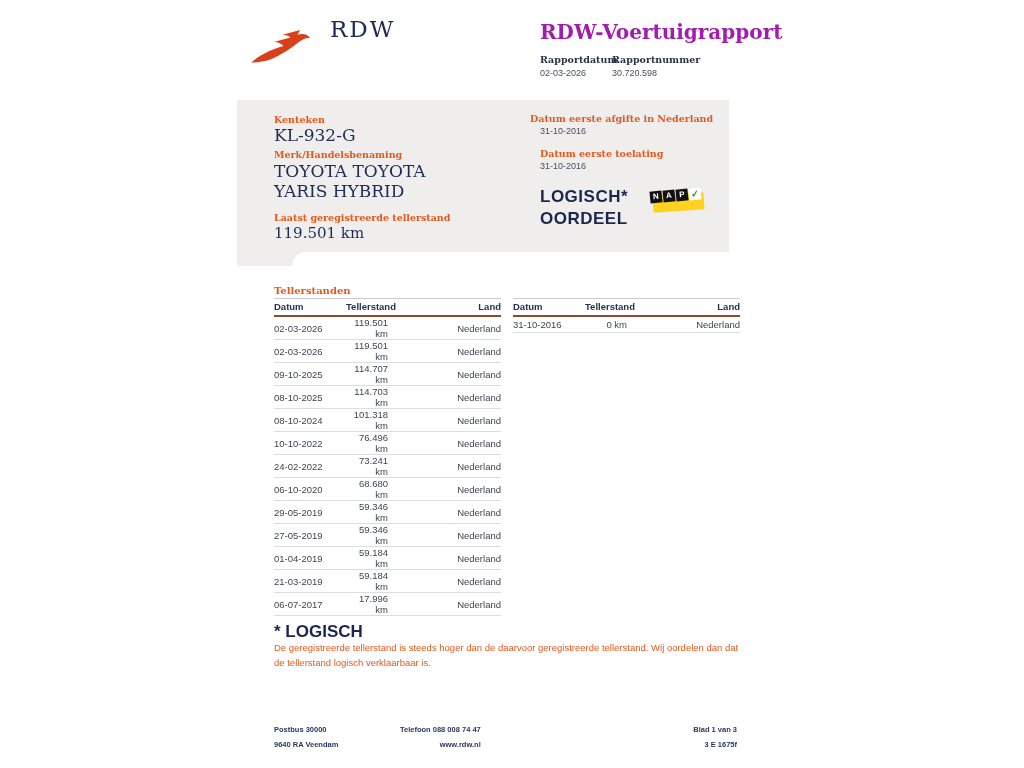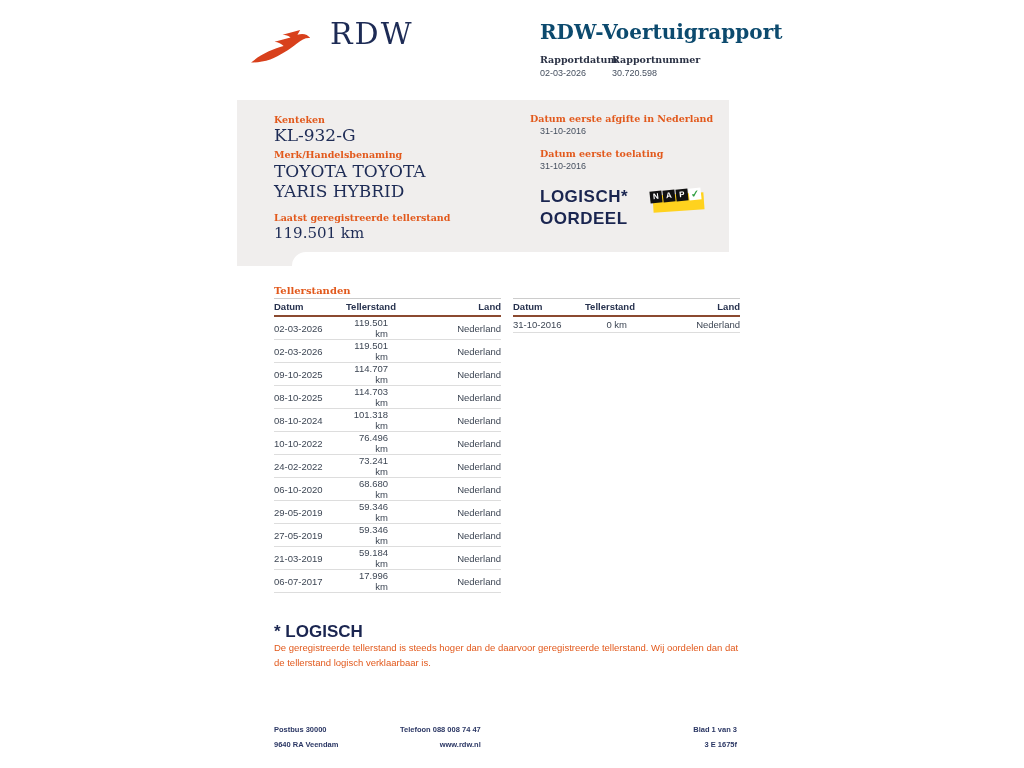--- a/index.html
+++ b/index.html
@@ -1,22 +1,22 @@
 <!DOCTYPE html>
 <html><head>
 <meta charset="utf-8">
 <style>
   html,body{margin:0;padding:0;background:#ffffff;}
   #page{position:relative;width:1024px;height:768px;background:#ffffff;overflow:hidden;
         font-family:"Liberation Sans",sans-serif;}
   .abs{position:absolute;}
 
   
-  .logo-text{font-family:"DejaVu Serif",serif;font-size:30px;letter-spacing:2px;color:#1d2b55;}
-  .doc-title{font-family:"DejaVu Serif",serif;font-size:20px;font-weight:bold;color:#0c4a6e;}
+  .logo-text{font-family:"DejaVu Serif",serif;font-size:23px;letter-spacing:2px;color:#1d2b55;}
+  .doc-title{font-family:"DejaVu Serif",serif;font-size:20px;font-weight:bold;color:#a21caf;}
   .meta-label{font-family:"DejaVu Serif",serif;font-size:9.5px;font-weight:bold;color:#2a3144;}
   .meta-value{font-size:9px;color:#454f5f;}
 
   
   .graybox{background:#f0eeed;}
   .white-corner{background:#ffffff;border-top-left-radius:14px;}
   .f-label{font-family:"DejaVu Serif",serif;font-size:9.5px;font-weight:bold;color:#e2591c;}
   .f-big{font-family:"DejaVu Serif",serif;font-size:17px;color:#1d2b55;}
   .f-mid{font-family:"DejaVu Serif",serif;font-size:15px;color:#1d2b55;}
   .f-sans{font-size:9px;color:#454f5f;}
@@ -155,20 +155,25 @@
           <td class="c0">29-05-2019</td>
           <td class="c1">59.346 km</td>
           <td class="c2">Nederland</td>
         </tr>
         <tr>
           <td class="c0">27-05-2019</td>
           <td class="c1">59.346 km</td>
           <td class="c2">Nederland</td>
         </tr>
         <tr>
+          <td class="c0">01-04-2019</td>
+          <td class="c1">59.184 km</td>
+          <td class="c2">Nederland</td>
+        </tr>
+        <tr>
           <td class="c0">21-03-2019</td>
           <td class="c1">59.184 km</td>
           <td class="c2">Nederland</td>
         </tr>
         <tr>
           <td class="c0">06-07-2017</td>
           <td class="c1">17.996 km</td>
           <td class="c2">Nederland</td>
         </tr>
       </tbody>

